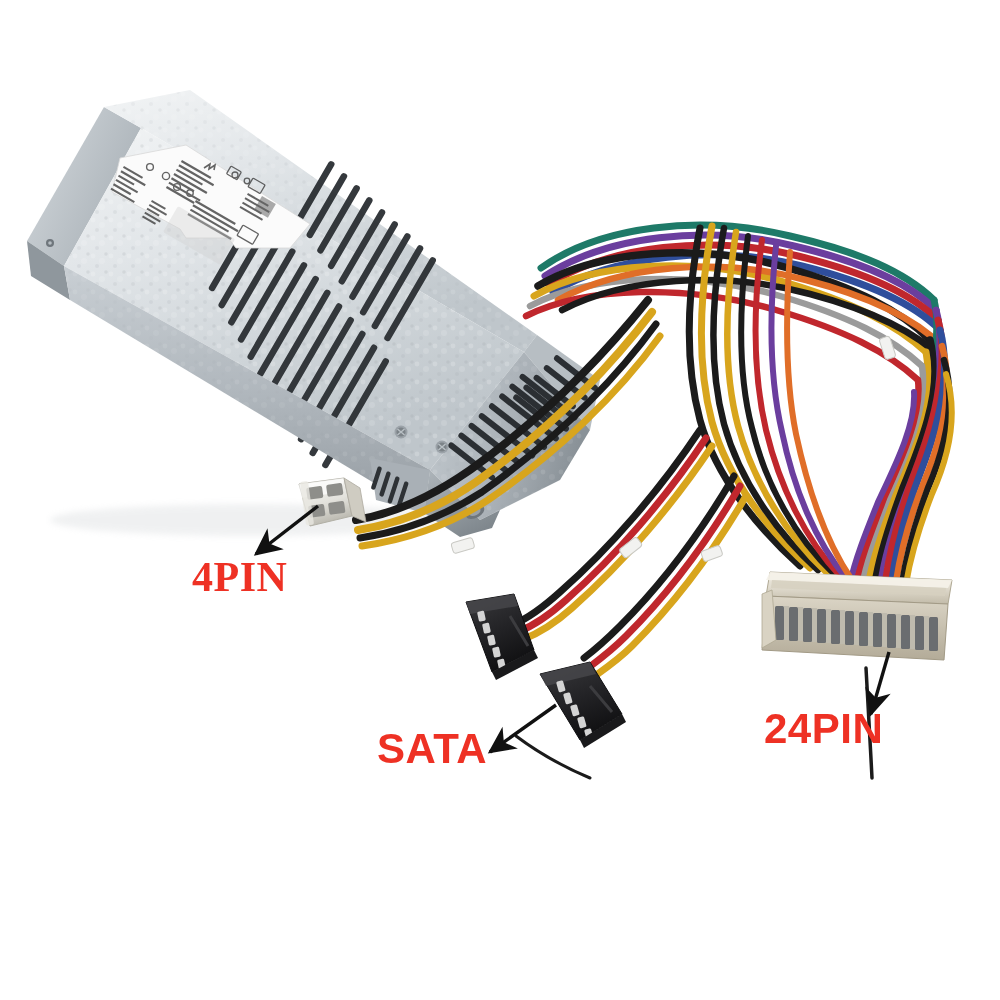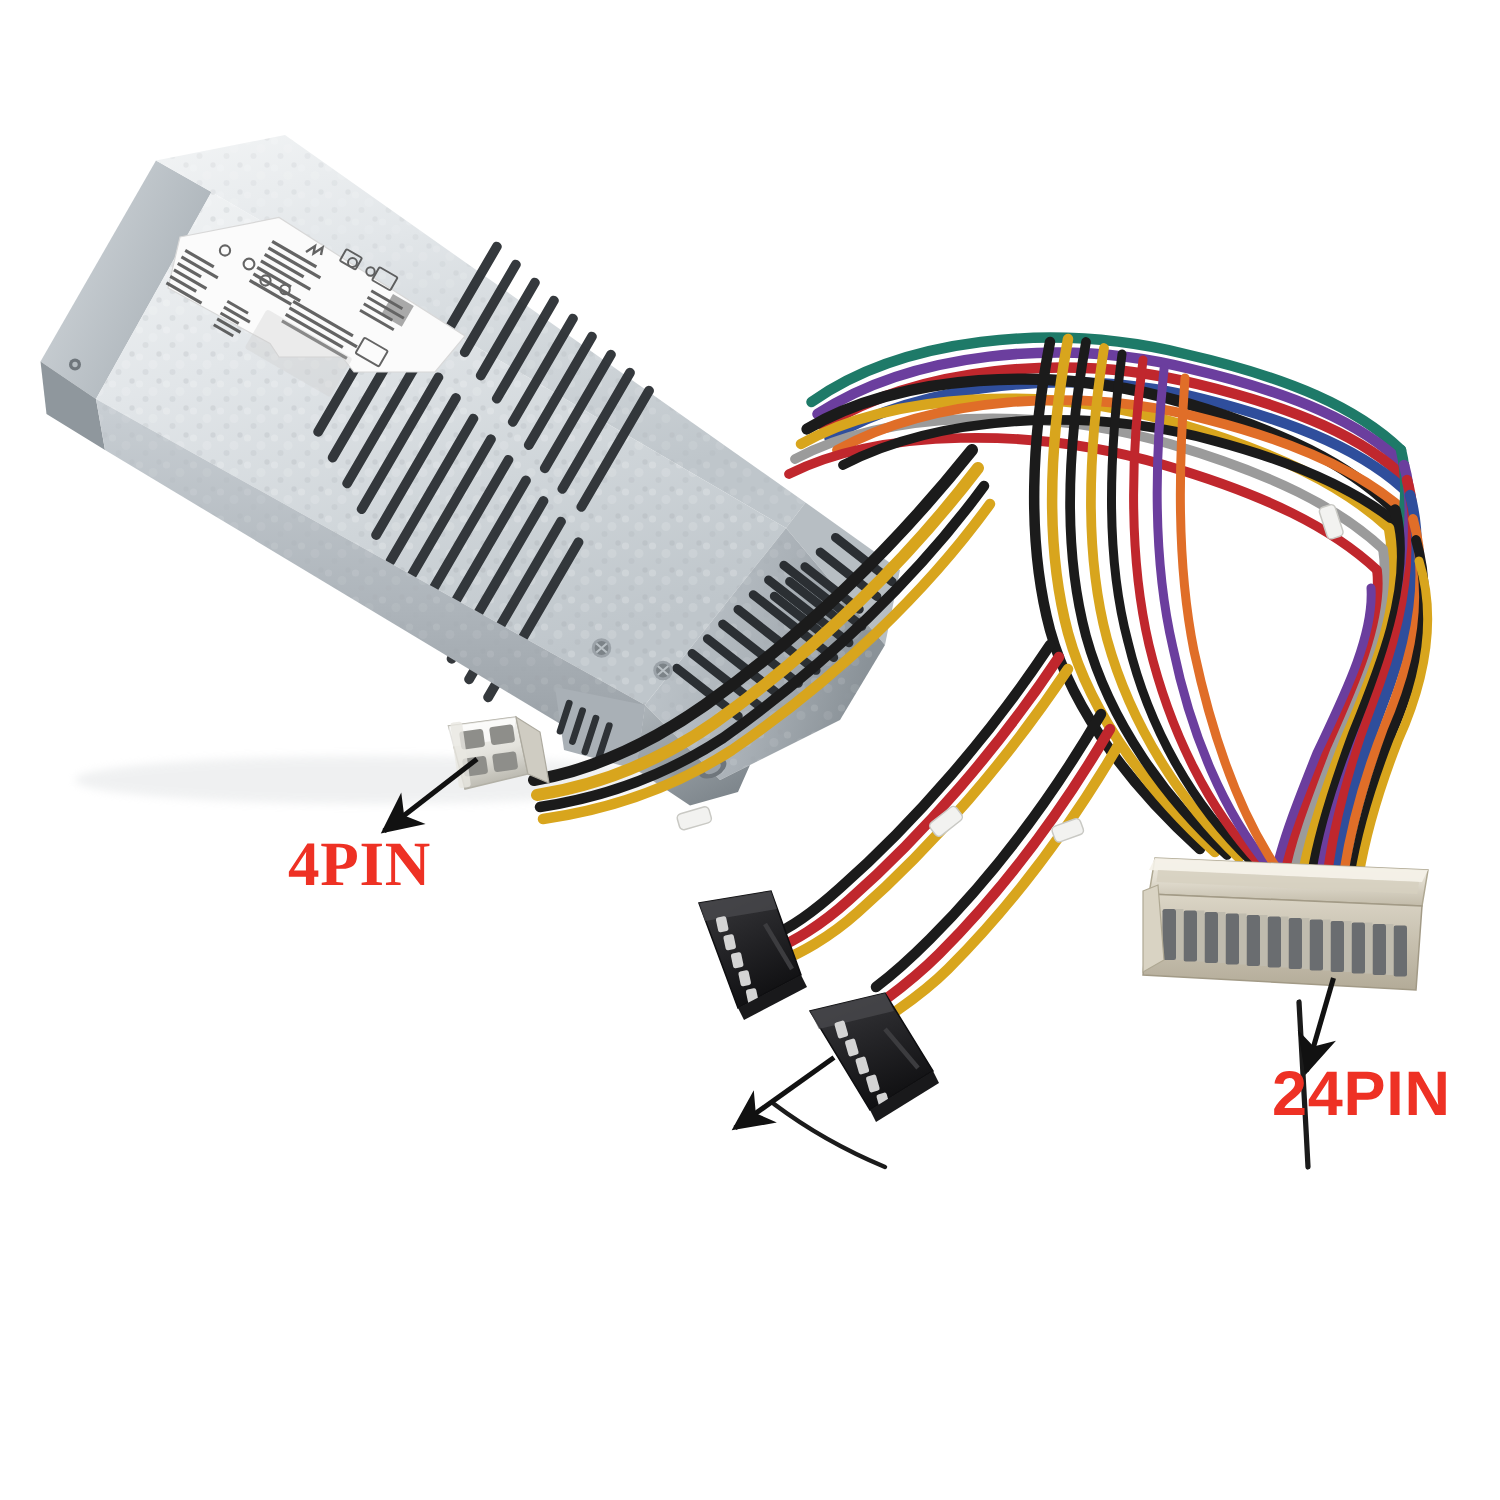--- a/index.html
+++ b/index.html
@@ -428,16 +428,17 @@
 
     <g>
       <line id="arrow-4pin" x1="318" y1="506" x2="256" y2="554" stroke="#111111" stroke-width="3.4" marker-end="url(#arrowHead)"></line>
       <line id="arrow-sata" x1="556" y1="705" x2="490" y2="752" stroke="#111111" stroke-width="3.4" marker-end="url(#arrowHead)"></line>
       <line id="arrow-24pin" x1="889" y1="652" x2="871" y2="714" stroke="#111111" stroke-width="3.4" marker-end="url(#arrowHead)"></line>
     </g>
   </svg>
 
   <div class="anno-label" id="label-4pin" style="left: 192px; top: 556px; color: rgb(238, 49, 36); font-family: Liberation Serif, serif;">4PIN</div>
 
-
-  <div class="anno-label" id="label-24pin" style="left: 848px; top: 708px; color: rgb(238, 49, 36);">24PIN</div>
+  <div class="anno-label" id="label-sata" style="left: 377px; top: 728px; color: rgb(238, 49, 36);">SATA</div>
+
+  <div class="anno-label" id="label-24pin" style="left: 764px; top: 708px; color: rgb(238, 49, 36);">24PIN</div>
 
 </div>
 
 </body></html>

